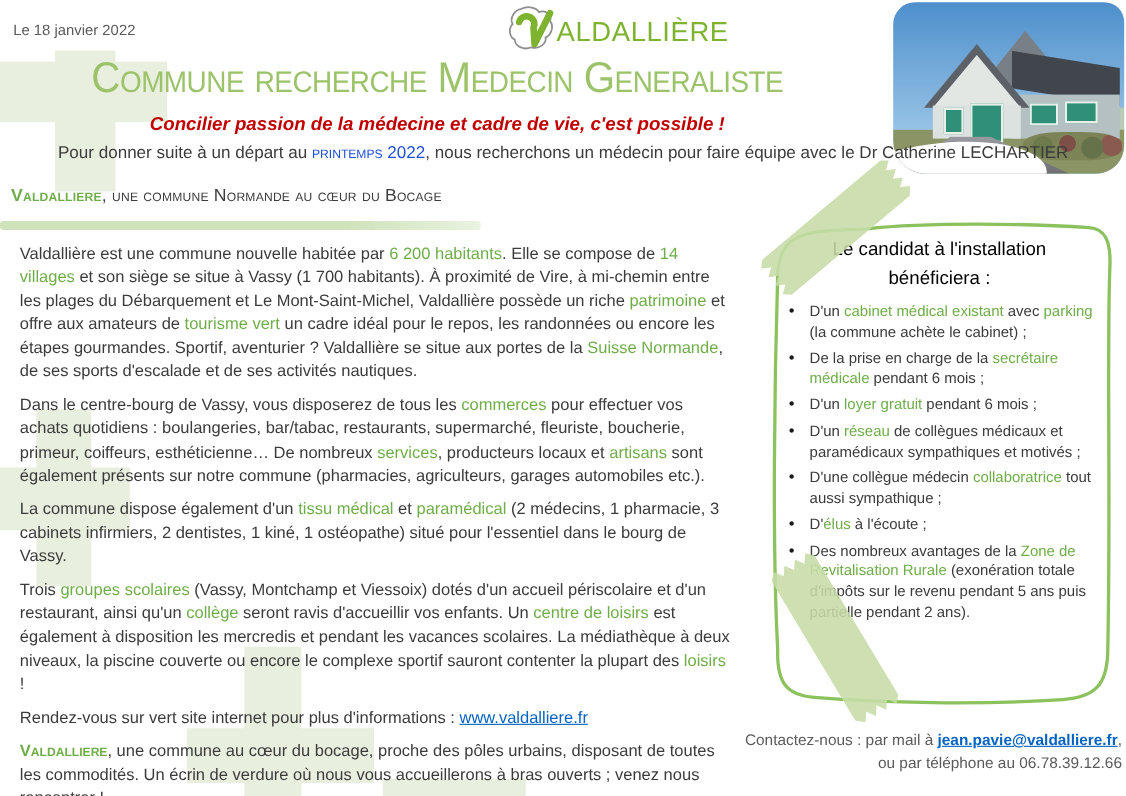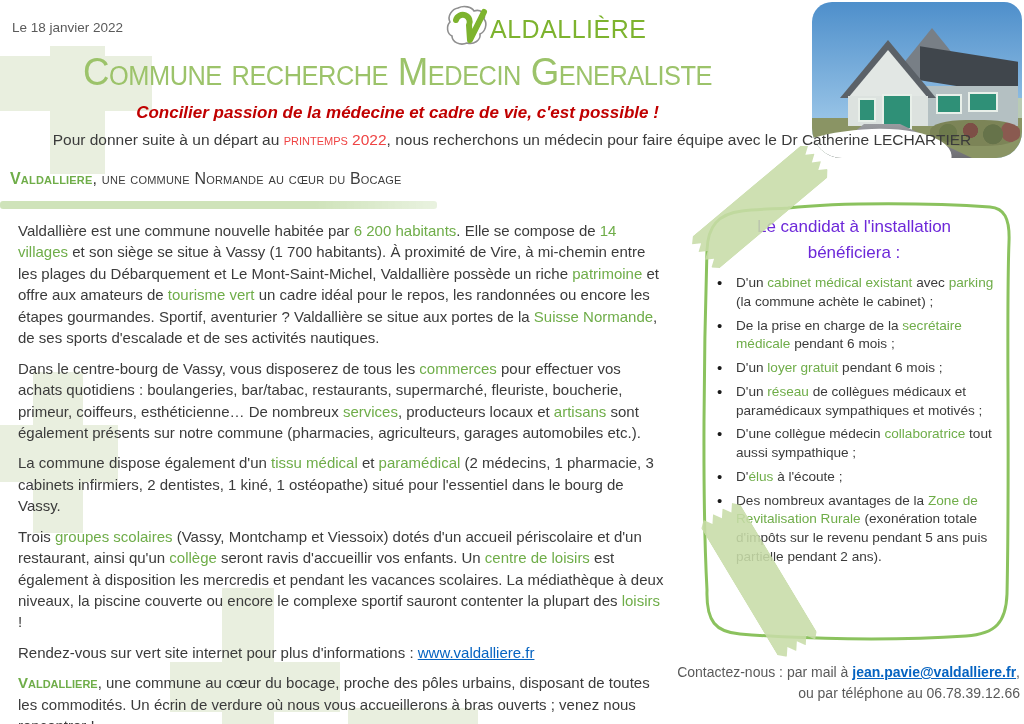--- a/index.html
+++ b/index.html
@@ -3,45 +3,45 @@
 <meta charset="utf-8">
 <style>
   html,body{margin:0;padding:0;background:#888;}
   .page{position:relative;width:1024px;height:724px;background:#fff;overflow:hidden;
         font-family:Liberation Sans, sans-serif;color:#3b3b3b;margin:0 auto;}
   .abs{position:absolute;}
   
   .cross{background:#e9efdf;z-index:0;}
   
   .date{left:12px;top:20px;font-size:13.5px;color:#5a5a5a;z-index:2;}
-  .logo{left:444px;top:4px;height:44px;display:flex;align-items:center;z-index:2;}
+  .logo{left:460px;top:4px;height:44px;display:flex;align-items:center;z-index:2;}
   .logo-text{color:#7db32e;font-size:25px;letter-spacing:.5px;margin-left:-6px;margin-top:6px;}
   .title{left:0;top:50px;width:795px;text-align:center;font-variant:small-caps;
          font-size:39px;color:#9cc36a;letter-spacing:-.5px;transform:scaleX(.94);z-index:2;}
   .subtitle{left:0;top:103px;width:795px;text-align:center;color:#c00000;font-style:italic;
             font-weight:bold;font-size:17px;z-index:2;}
   .intro{left:8px;top:131px;width:1008px;text-align:center;font-size:15.5px;z-index:2;}
   
   .h2{left:10px;top:170px;font-size:16px;font-variant:small-caps;letter-spacing:.2px;z-index:2;}
   .seg-hg{color:#6fad49;font-weight:bold;}
   .seg-hd{color:#3d3d3d;}
   .rule{left:0;top:201px;width:437px;height:8px;z-index:0;border-radius:3px;
         background:linear-gradient(90deg,#cfe3ba 0 72%,rgba(207,227,186,.45));filter:blur(.5px);}
   
   .col{left:18px;top:216px;width:646px;z-index:2;}
   .col p{margin:4px 0 9px 0;font-size:15px;line-height:1.43;text-align:left;}
   .seg-g{color:#6fad49;}
-  .seg-gsc{color:#ef4444;font-variant:small-caps;}
+  .seg-gsc{color:#1d4ed8;font-variant:small-caps;}
   .seg-gscb{color:#6fad49;font-variant:small-caps;font-weight:bold;}
   .seg-link,.seg-linkb{color:#0563c1;text-decoration:underline;}
   .seg-linkb{font-weight:bold;}
   
   .boxsvg{left:690px;top:196px;z-index:1;}
   .box-title{left:732px;top:214px;width:244px;text-align:center;font-size:17px;
-             line-height:1.5;color:#6d28d9;z-index:2;}
+             line-height:1.5;color:#000000;z-index:2;}
   .bullets{left:712px;top:274px;width:296px;z-index:2;margin:0;padding:0;list-style:none;}
   .bullets li{position:relative;padding-left:24px;font-size:13.6px;line-height:1.38;
               margin-bottom:5px;}
   .bullets li::before{content:"\2022";position:absolute;left:5px;top:-1px;font-size:15px;color:#1a1a1a;}
   
   .tape{background:rgba(199,220,167,.88);z-index:3;
         clip-path:polygon(4% 0,96% 0,100% 12%,95% 24%,100% 36%,95% 48%,100% 60%,95% 72%,100% 84%,96% 100%,4% 100%,0 86%,5% 74%,0 62%,5% 50%,0 38%,5% 26%,0 14%);}
   .tape1{left:684px;top:186px;width:152px;height:42px;transform:rotate(-40deg);}
   .tape2{left:679px;top:557px;width:160px;height:46px;transform:rotate(59deg);}
   

